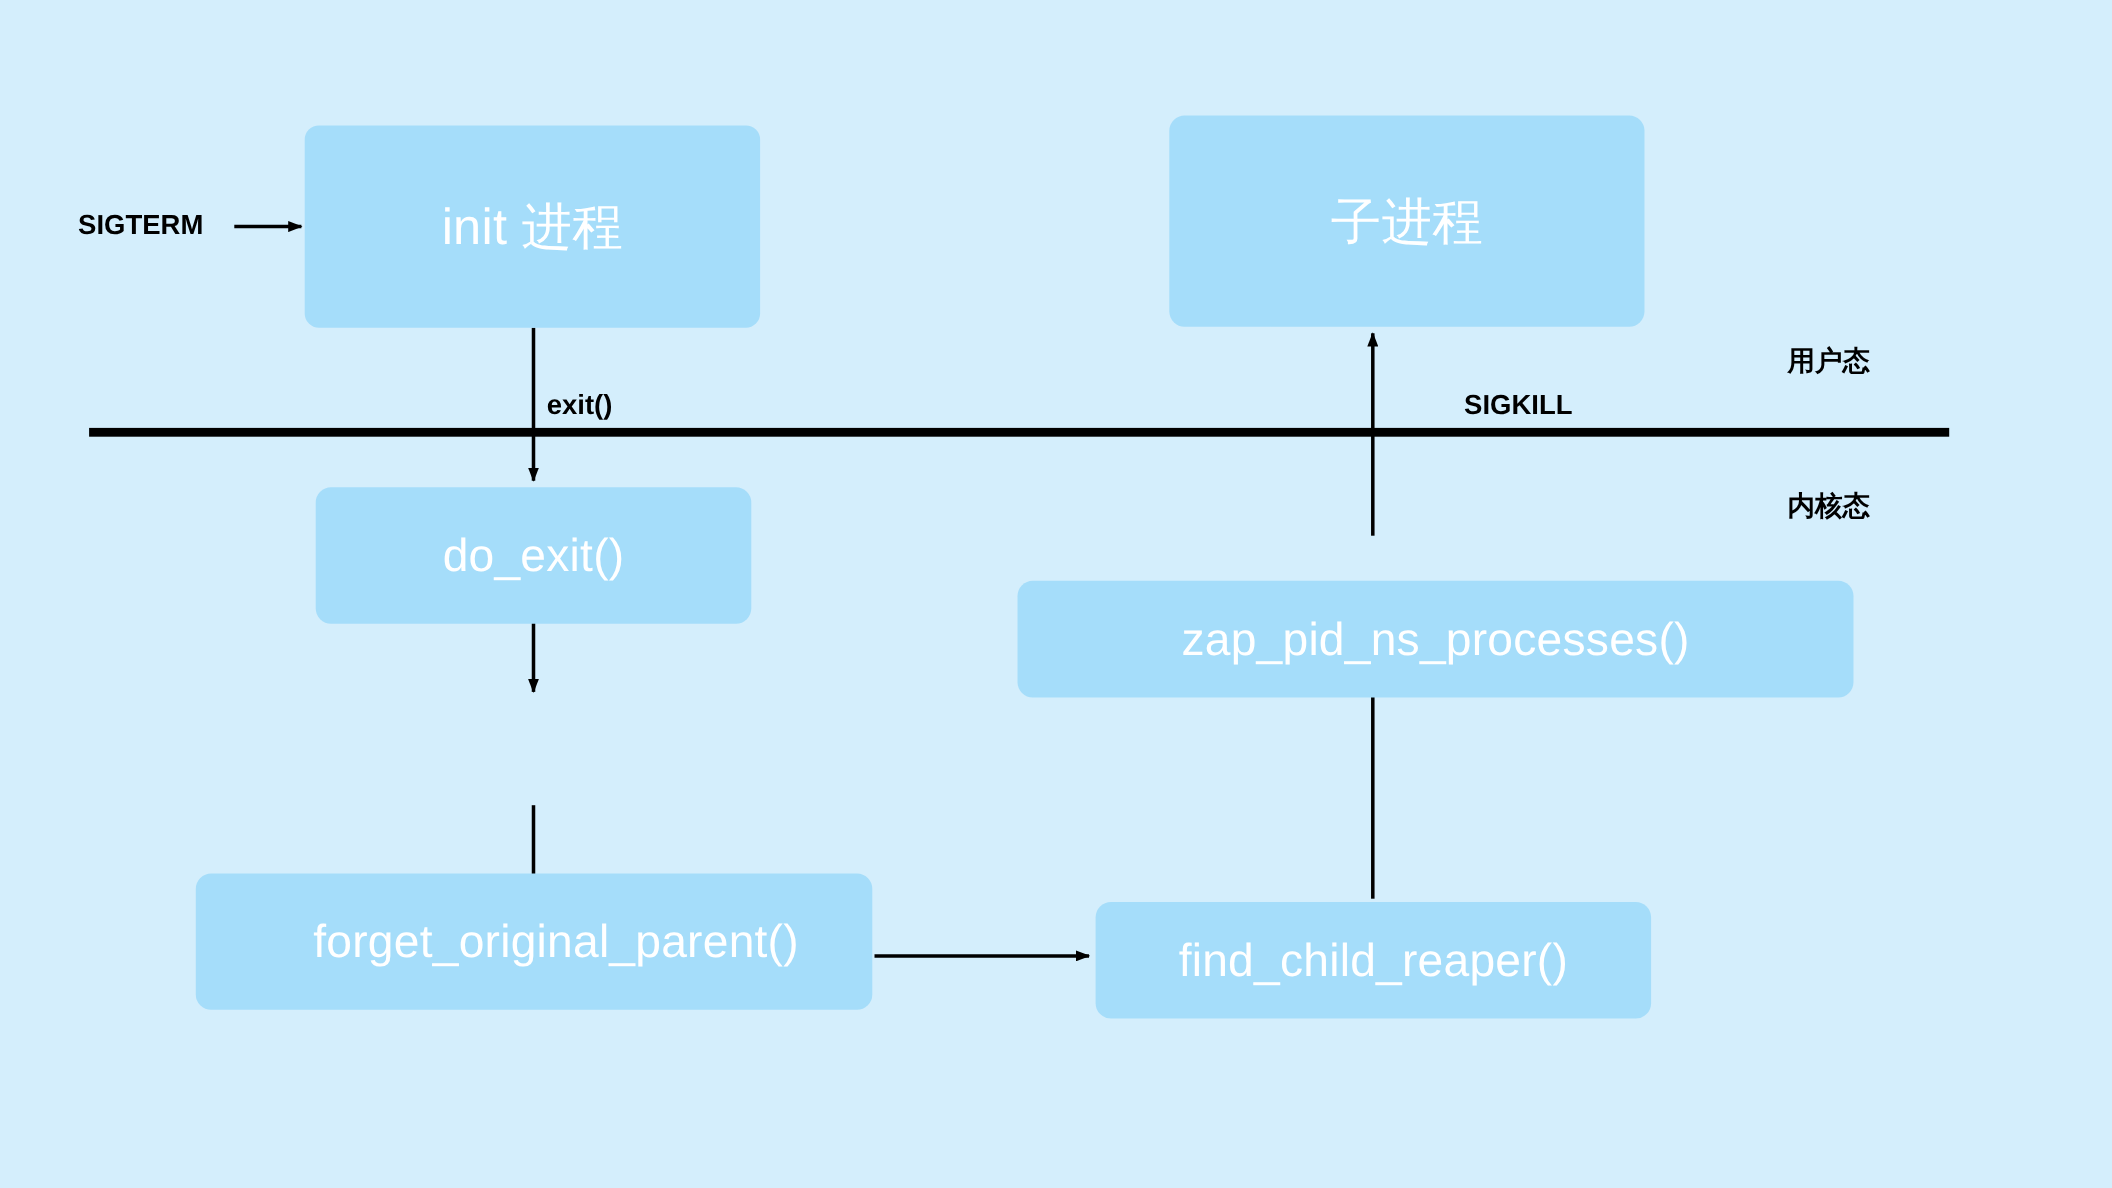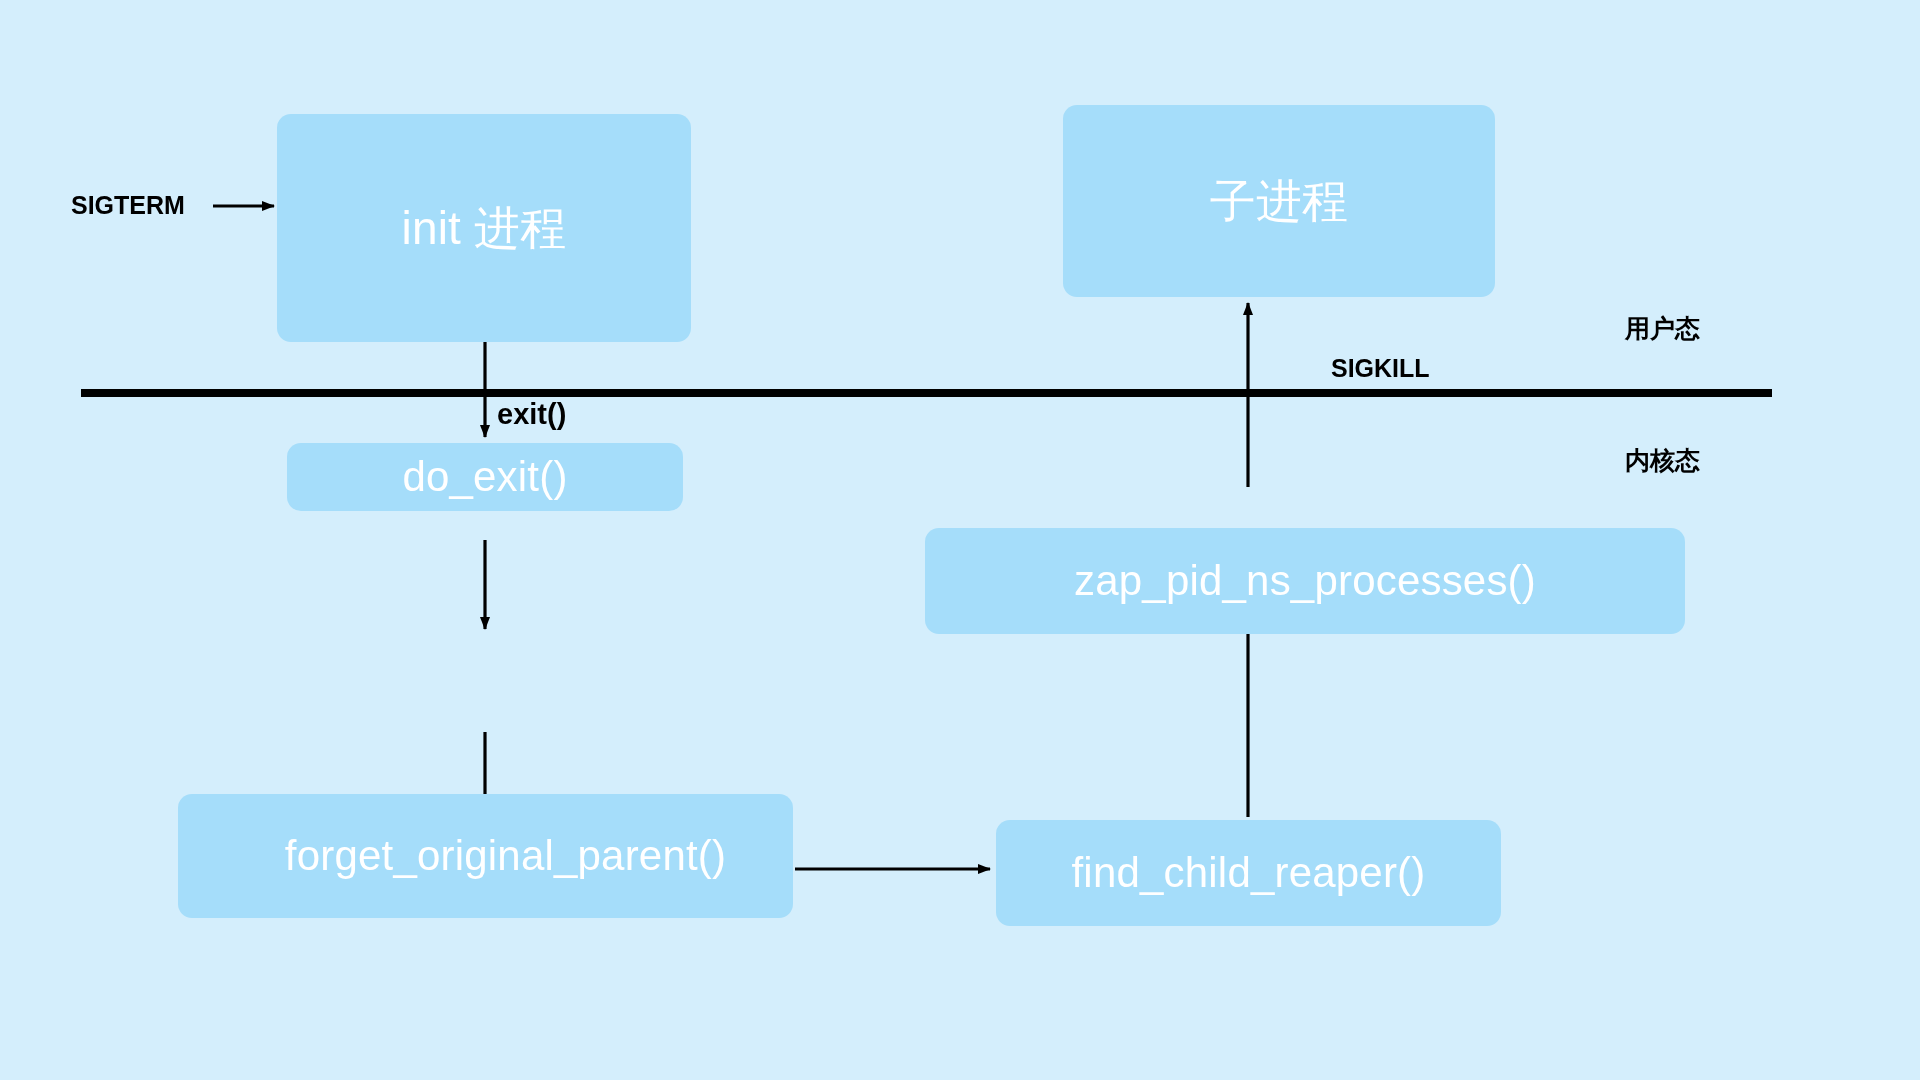--- a/index.html
+++ b/index.html
@@ -29,23 +29,23 @@
     box-sizing: border-box;
     font-weight: 400;
     letter-spacing: 0.2px;
     white-space: nowrap;
   }
   .node-label {
     display: block;
     line-height: 1;
   }
   
-  #node-init        { left: 277px; top: 114px;  width: 414px; height: 228px; font-size: 46px; }
+  #node-init        { left: 277px; top: 114px;  width: 414px; height: 184px; font-size: 46px; border-radius: 13px; }
   #node-child       { left: 1063px; top: 105px; width: 432px; height: 192px; font-size: 46px; }
-  #node-do-exit     { left: 287px; top: 443px;  width: 396px; height: 68px;  font-size: 42px; }
+  #node-do-exit     { left: 287px; top: 443px;  width: 396px; height: 124px;  font-size: 42px; }
   #node-exit-notify { left: 293px; top: 635px;  width: 382px; height: 96px;  font-size: 42px; }
   #node-forget      { left: 178px; top: 794px;  width: 615px; height: 124px;  font-size: 42px; padding-left: 40px; }
   #node-zap         { left: 925px; top: 487px;  width: 760px; height: 106px; font-size: 42px; margin-top: 41px; }
   #node-find-reaper { left: 996px; top: 820px;  width: 505px; height: 106px;  font-size: 42px; }
 
   
   #mode-divider {
     position: absolute;
     left: 81px;
     top: 389px;
@@ -56,21 +56,21 @@
 
   
   .annot {
     position: absolute;
     color: #000000;
     font-weight: bold;
     white-space: nowrap;
     line-height: 1;
   }
   #annot-sigterm  { left: 71px;  top: 193px; font-size: 25px; }
-  #annot-exit     { left: 497px; top: 356px; font-size: 29px; margin-top: 44px; }
+  #annot-exit     { left: 497px; top: 356px; font-size: 25px; }
   #annot-sigkill  { left: 1331px; top: 356px; font-size: 25px; }
   .mode-label {
     position: absolute;
     color: #000000;
     font-weight: bold;
     white-space: nowrap;
     line-height: 1;
     font-size: 25px;
   }
   #label-user-mode   { left: 1625px; top: 316px; }

